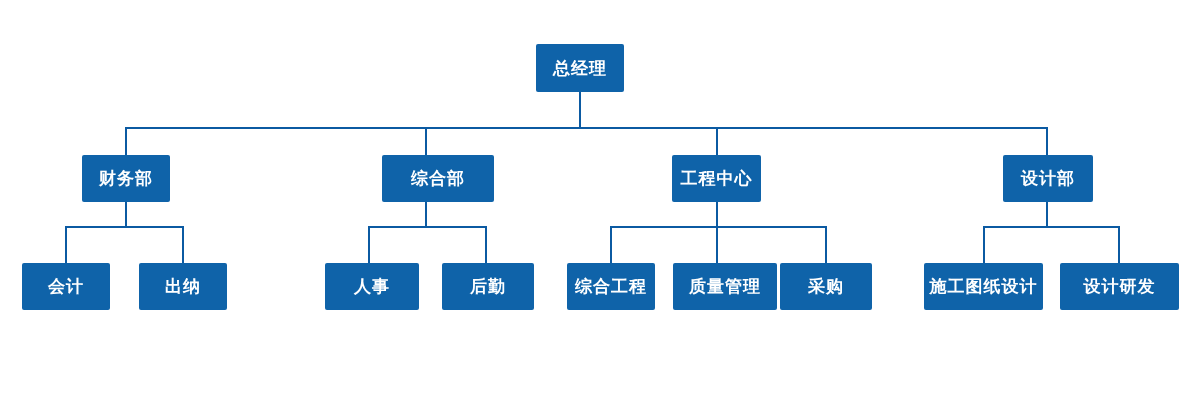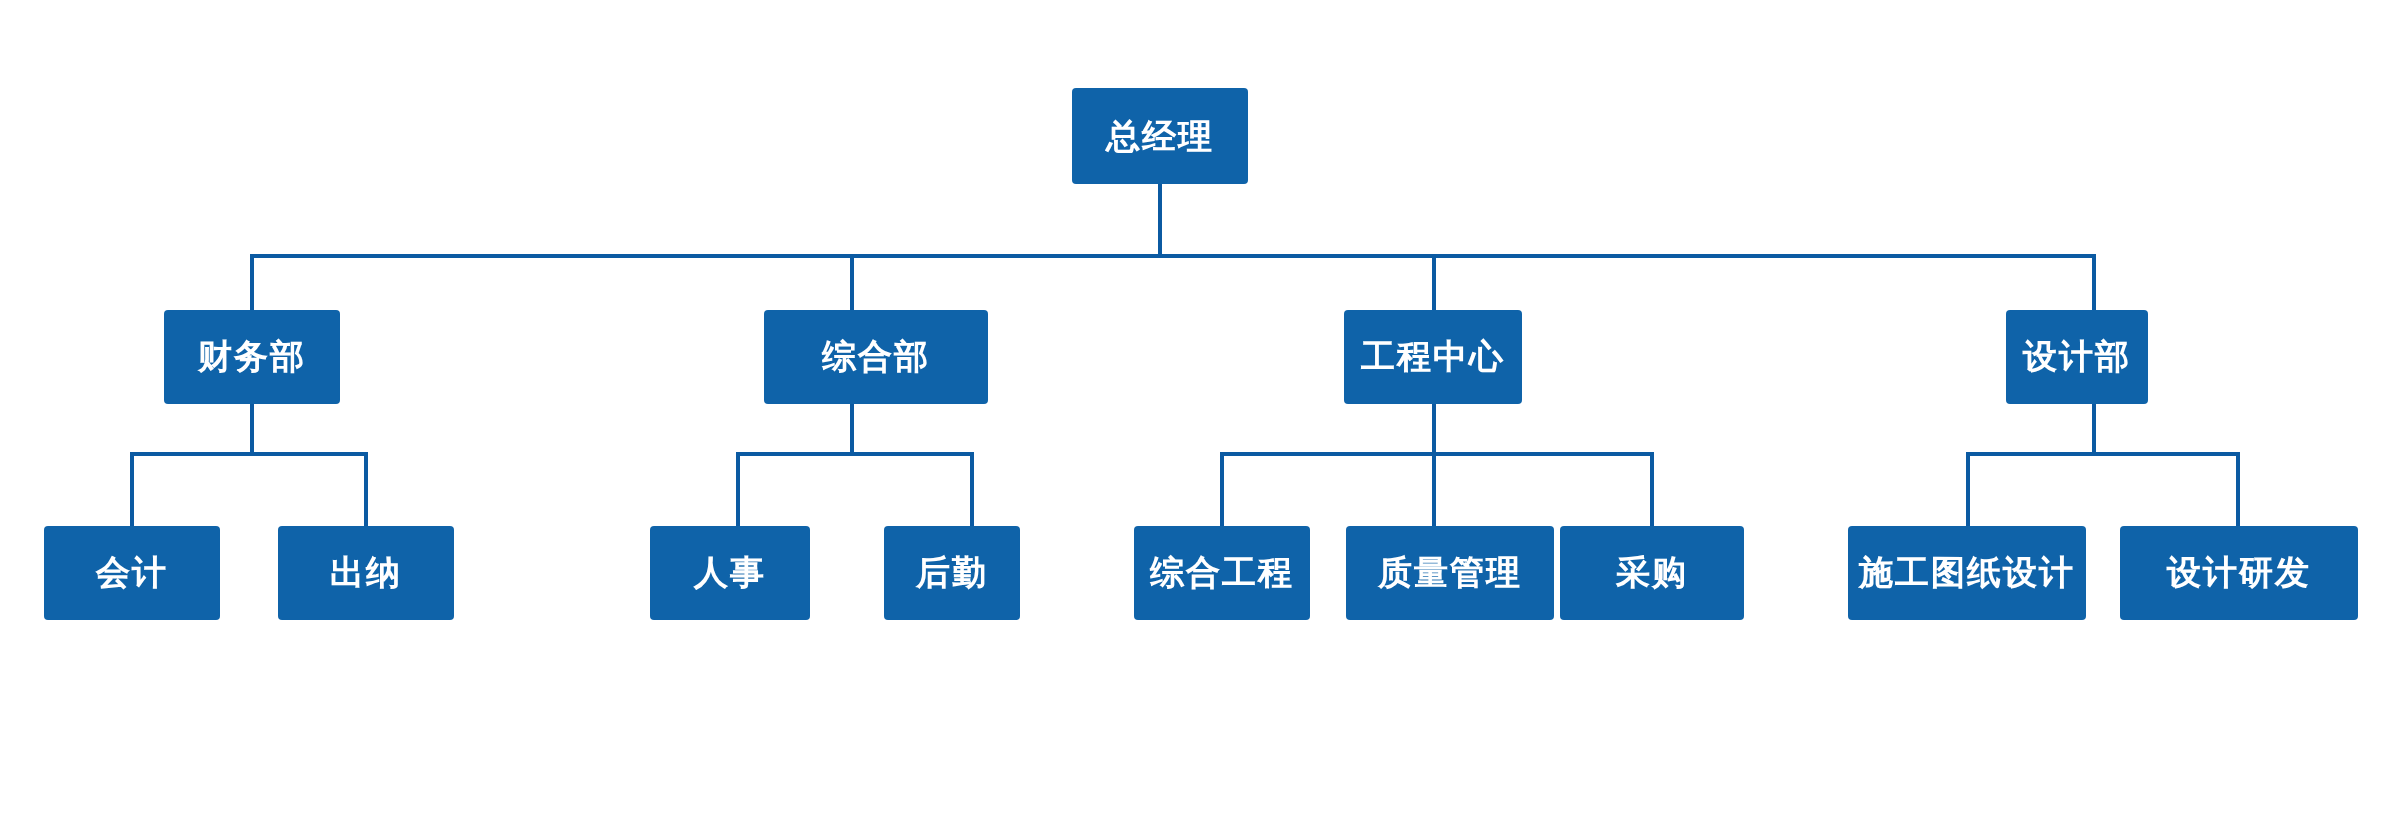--- a/index.html
+++ b/index.html
@@ -73,25 +73,25 @@
     <path d="M983 227 H1120"></path>
     <path d="M984 227 V263"></path>
     <path d="M1119 227 V263"></path>
   </svg>
 
   <div class="node root" style="left:536px;top:44px;width:88px">总经理</div>
 
   <div class="node" style="left:82px;top:155px;width:88px">财务部</div>
   <div class="node" style="left:382px;top:155px;width:112px">综合部</div>
   <div class="node" style="left:672px;top:155px;width:89px">工程中心</div>
-  <div class="node" style="left:1003px;top:155px;width:71px">设计部</div>
+  <div class="node" style="left:1003px;top:155px;width:90px">设计部</div>
 
   <div class="node" style="left:22px;top:263px;width:88px">会计</div>
   <div class="node" style="left:139px;top:263px;width:88px">出纳</div>
-  <div class="node" style="left:325px;top:263px;width:80px">人事</div>
-  <div class="node" style="left:442px;top:263px;width:68px">后勤</div>
+  <div class="node" style="left:325px;top:263px;width:94px">人事</div>
+  <div class="node" style="left:442px;top:263px;width:92px">后勤</div>
   <div class="node" style="left:567px;top:263px;width:88px">综合工程</div>
   <div class="node" style="left:673px;top:263px;width:104px">质量管理</div>
   <div class="node" style="left:780px;top:263px;width:92px">采购</div>
   <div class="node" style="left:1060px;top:263px;width:119px">设计研发</div>
   <div class="node" style="left:924px;top:263px;width:119px">施工图纸设计</div>
 
 </div>
 
 </body></html>

